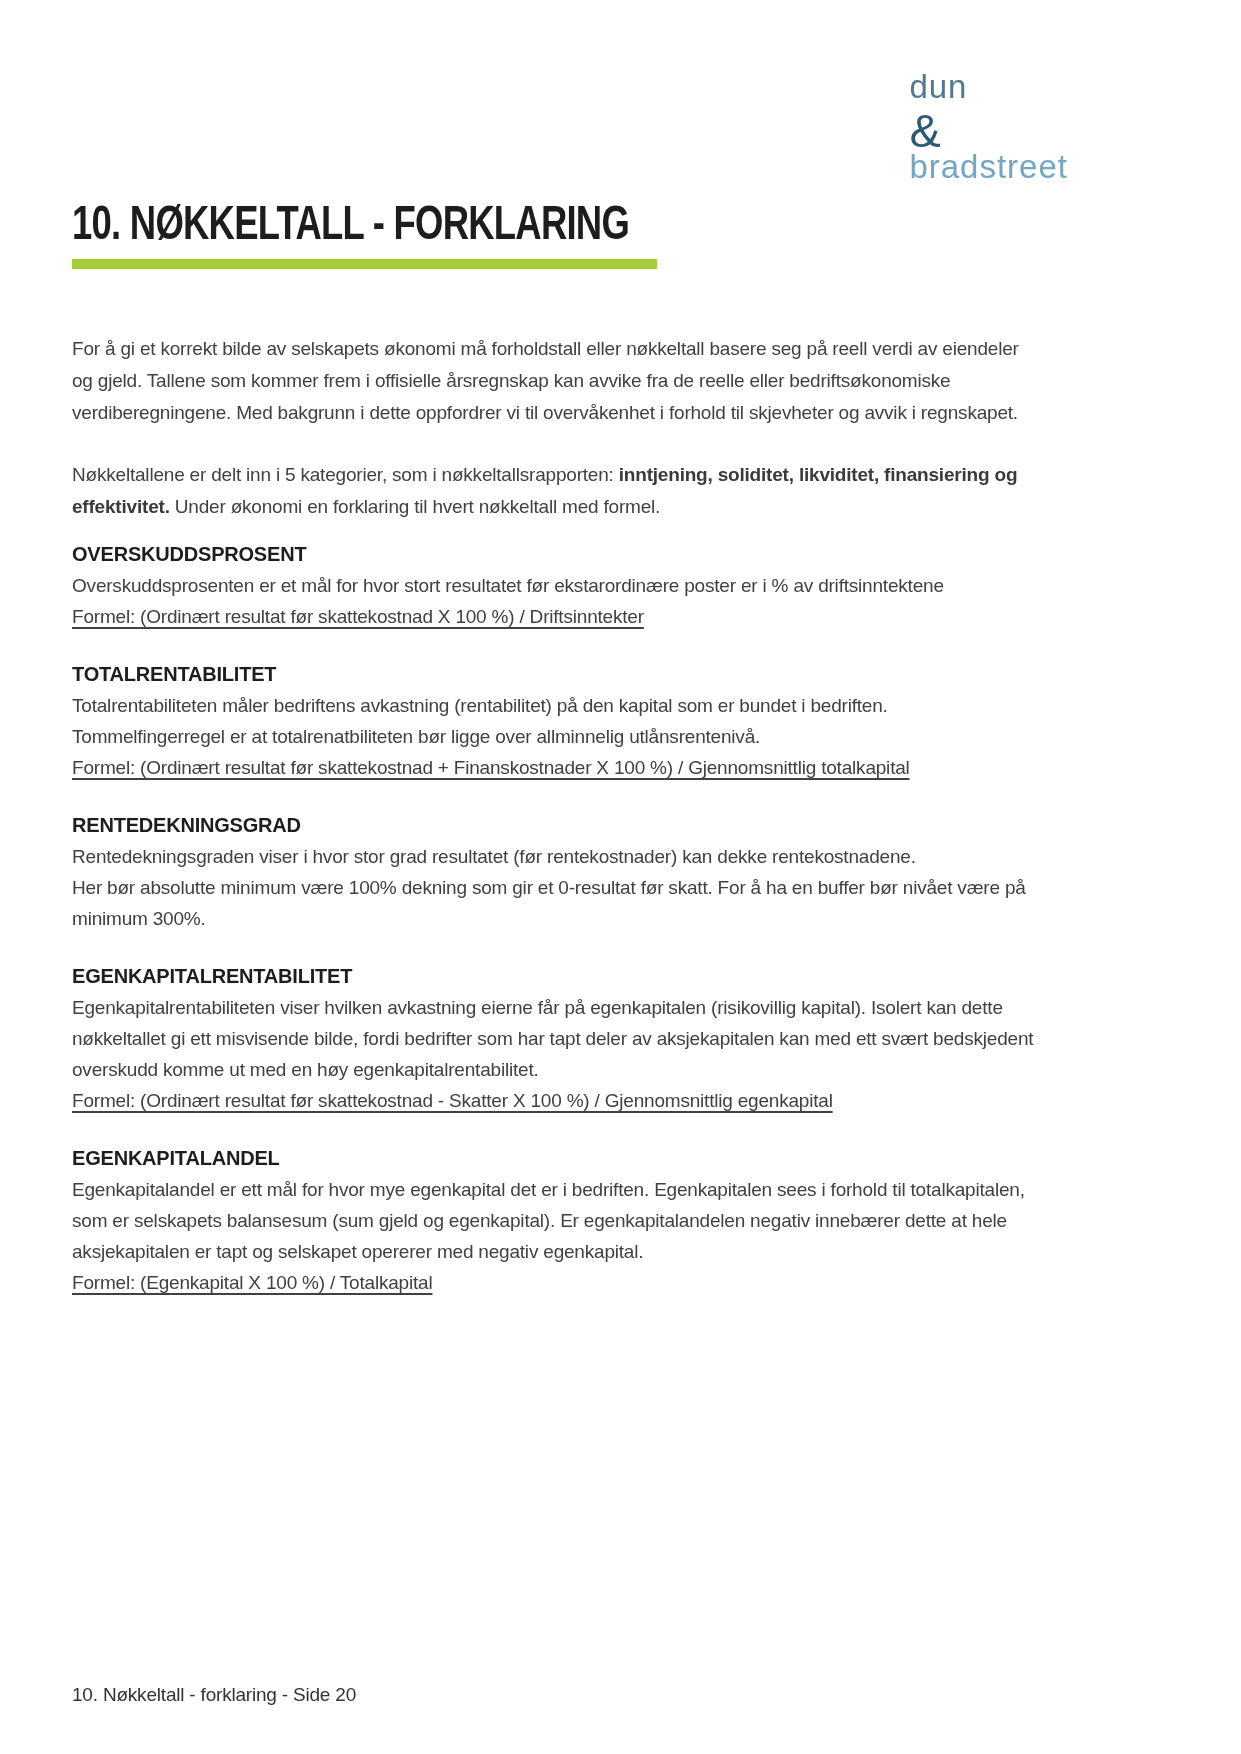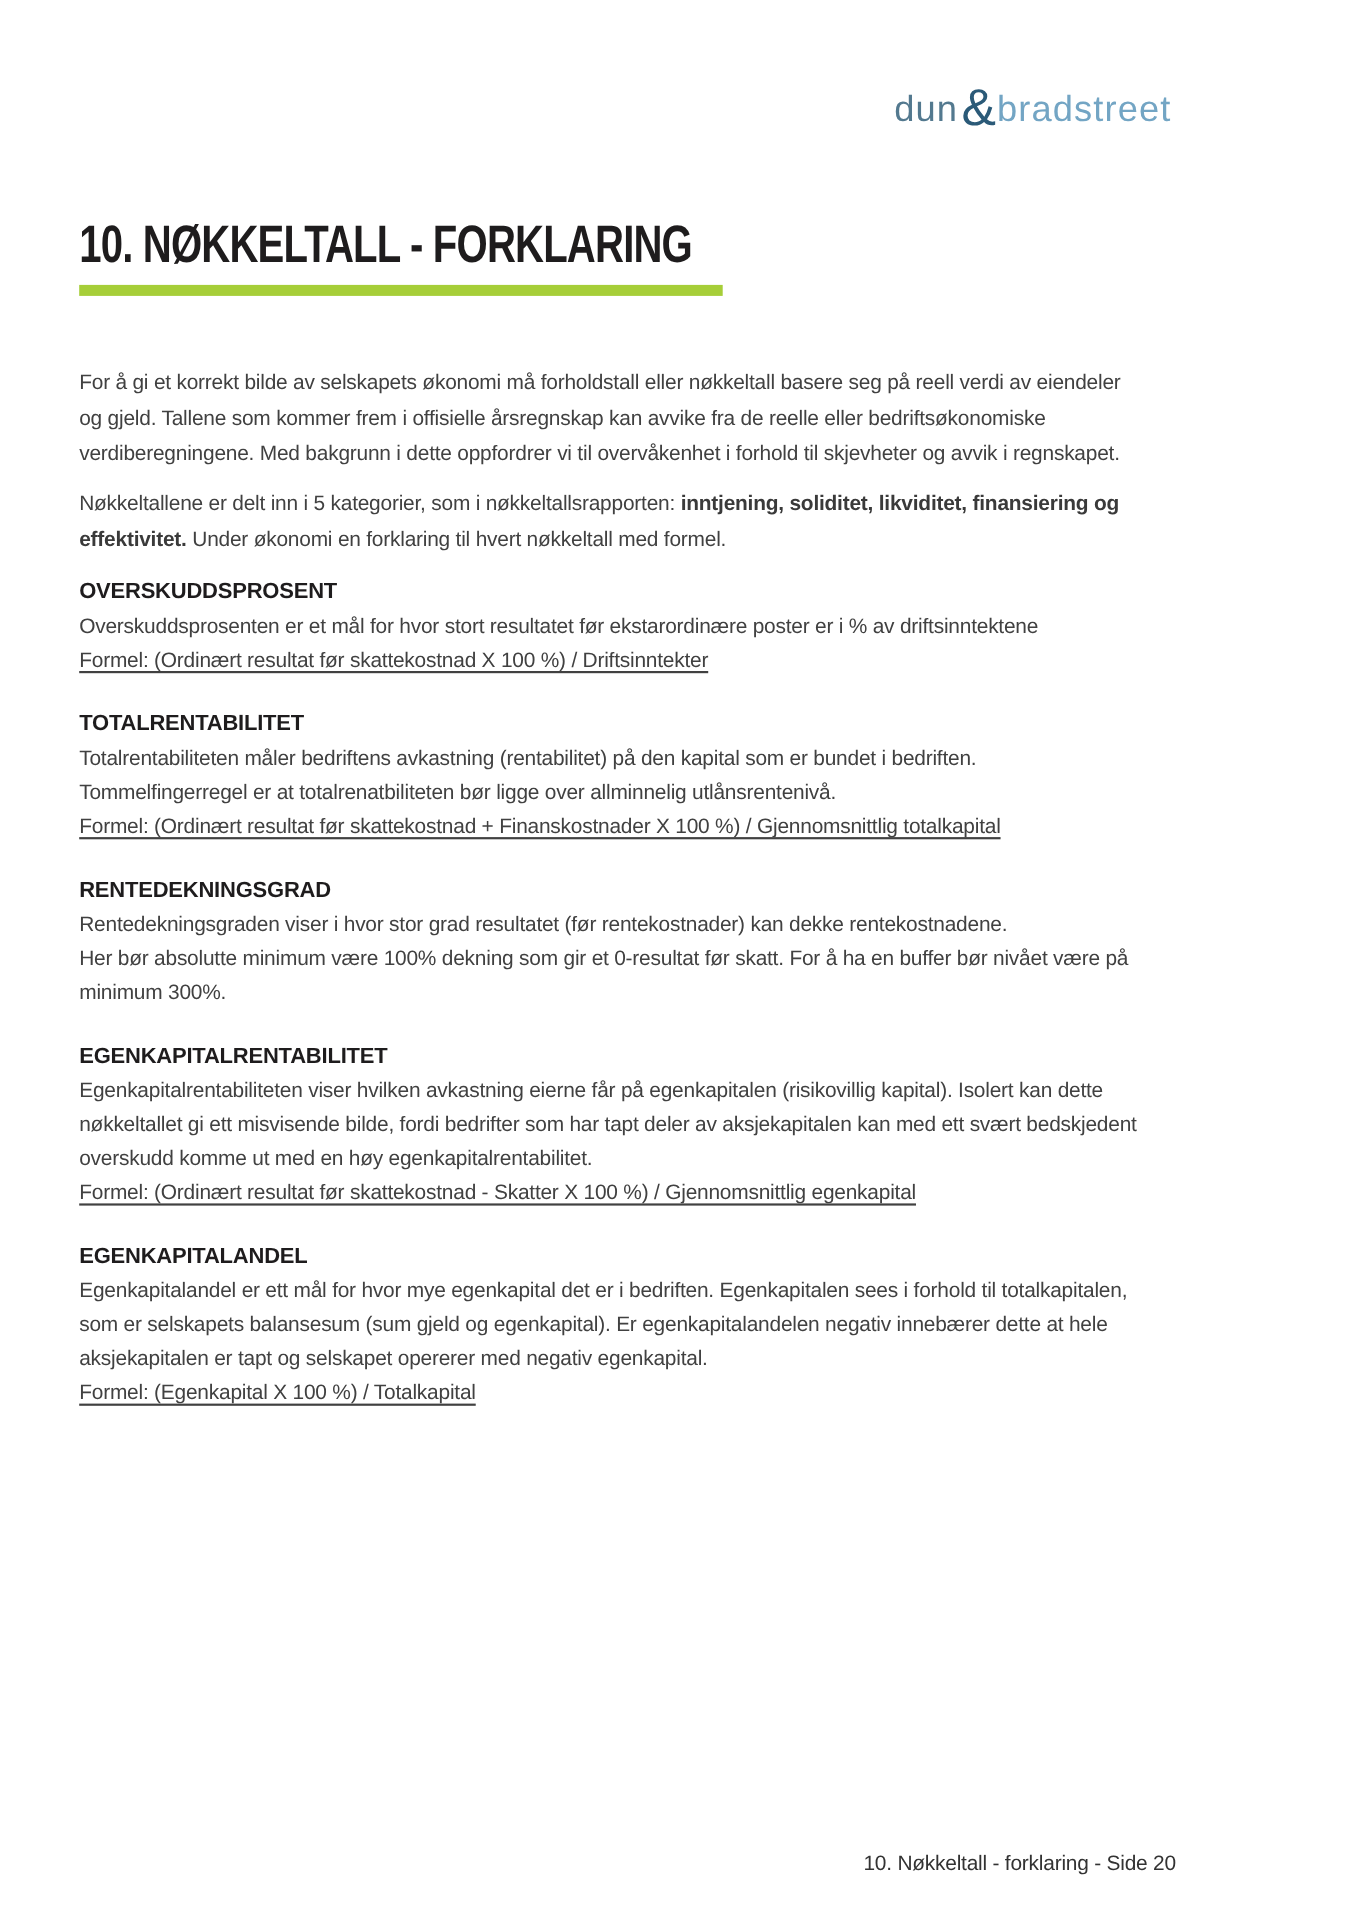--- a/index.html
+++ b/index.html
@@ -13,20 +13,21 @@
     color:#414141;
     overflow:hidden;
   }
 
   
   .logo {
     position:absolute; top:70px; right:176px;
     display:flex; align-items:baseline;
     line-height:1;
     user-select:none;
+    flex-direction:column;
   }
   .logo-dun {
     font-size:33px; font-weight:400; letter-spacing:1px;
     color:#53798f;
   }
   .logo-amp {
     font-size:47px; font-weight:400;
     color:#2b5a78;
     margin:0 1px 0 3px;
     position:relative; top:4px;
@@ -49,41 +50,41 @@
     width:585px; height:10px;
     background:#a6ce38;
   }
 
   
   .content {
     position:absolute; left:72px; top:333px; width:1010px;
     font-size:19px; letter-spacing:-0.2px;
   }
   .bodyline { line-height:32px; white-space:nowrap; }
-  .para2 { margin-top:14px; }
+  .para2 { margin-top:30px; }
   .b { font-weight:700; color:#3a3a3a; }
 
   .section { margin-top:27px; }
   .section-heading {
     font-size:20px; font-weight:700; color:#1e1c1d;
     line-height:31px; letter-spacing:-0.2px;
     white-space:nowrap;
   }
   .section .bodyline { line-height:31px; }
   .formula-line { line-height:31px; white-space:nowrap; }
   .formula-line span {
     text-decoration:underline;
     text-underline-offset:4px;
     text-decoration-thickness:1.5px;
   }
 
   
   .footer {
     position:absolute; left:72px; top:1684px; width:997px;
-    text-align:right;
+    text-align:left;
     font-size:19px; color:#333333; letter-spacing:-0.2px;
   }
 </style>
 </head>
 <body>
 
 <div class="page">
 
   <div class="logo">
     <span class="logo-dun">dun</span>

